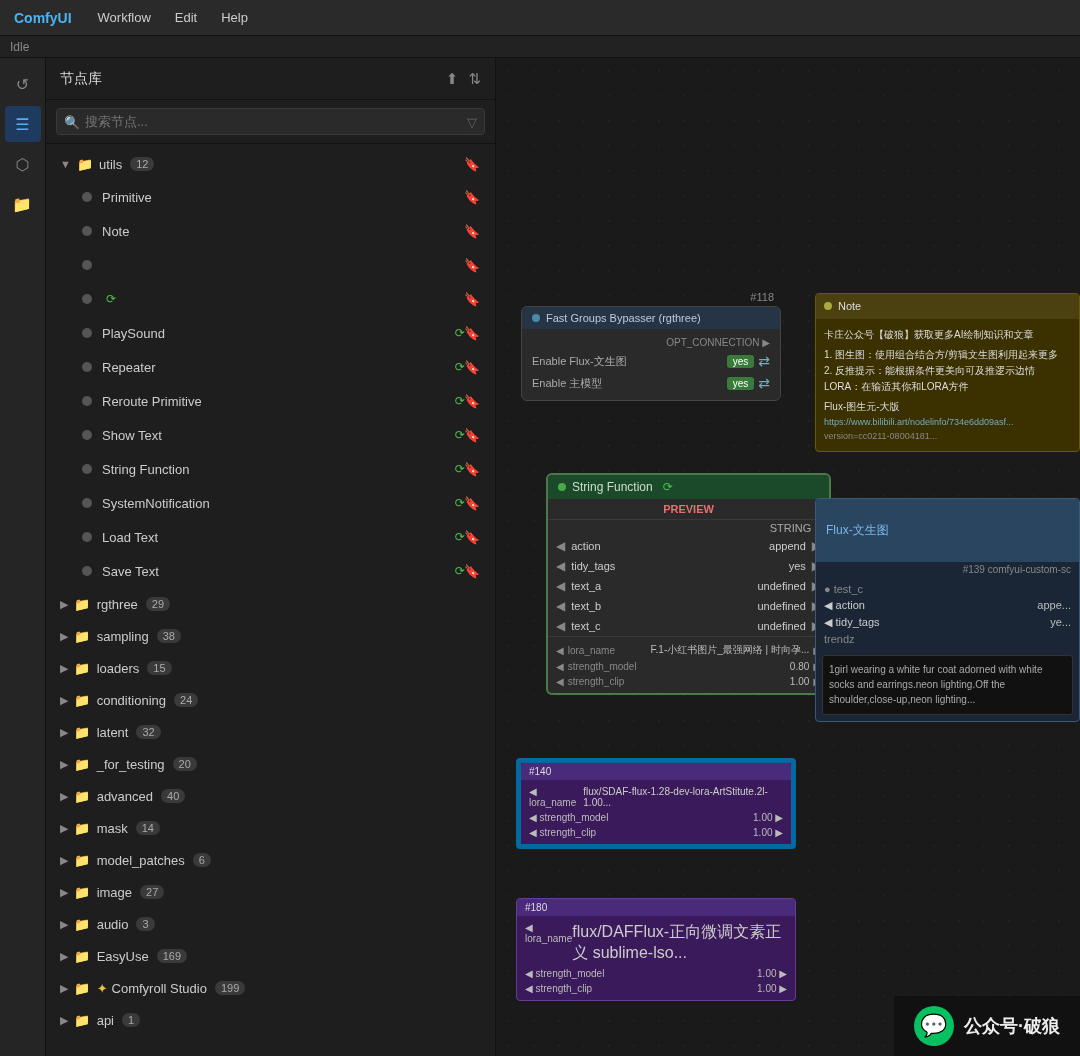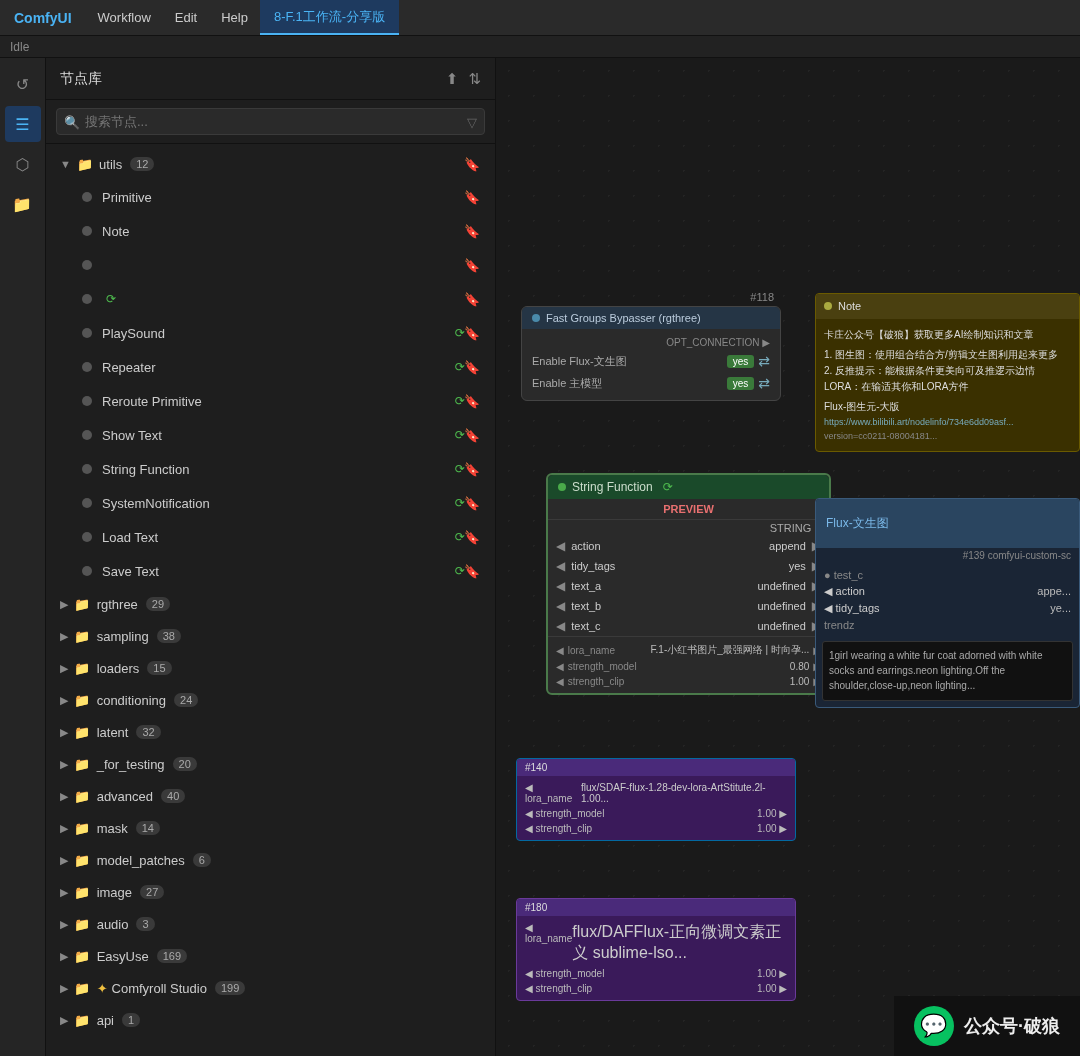--- a/index.html
+++ b/index.html
@@ -348,21 +348,20 @@
     }
   </style>
 </head>
 <body>
 
 <div id="topbar">
   <span class="brand">ComfyUI</span>
   <span class="menu-item">Workflow</span>
   <span class="menu-item">Edit</span>
   <span class="menu-item">Help</span>
-  <span class="tab-active">8-F.1工作流-分享版</span>
 </div>
 
 <div id="statusbar">
   <span>Idle</span>
 </div>
 
 <div id="main">
 
   <div id="icon-rail">
     <div class="rail-icon">↺</div>
@@ -648,21 +647,21 @@
         </div>
         <div style="display:flex;align-items:center;gap:4px;padding:2px 0;">
           <span>◀</span>
           <span>strength_clip</span>
           <span style="flex:1;text-align:right;color:#bbb;">1.00</span>
           <span>▶</span>
         </div>
       </div>
     </div>
 
-    <div style="position:absolute;left:20px;top:700px;width:280px;background:#3a1a5a;border:1px solid #0369a1;border-radius:4px;">
+    <div style="position:absolute;left:20px;top:700px;width:280px;background:#3a1a5a;border:5px solid #0369a1;border-radius:4px;">
       <div style="background:#4a2a7a;padding:3px 8px;border-radius:3px 3px 0 0;font-size:10px;color:#ddd;">
         <span>#140</span>
       </div>
       <div style="padding:4px 8px;font-size:10px;color:#bbb;">
         <div style="display:flex;justify-content:space-between;padding:2px 0;">
           <span>◀ lora_name</span>
           <span style="color:#ccc;font-size:10px;">flux/SDAF-flux-1.28-dev-lora-ArtStitute.2l-1.00...</span>
         </div>
         <div style="display:flex;justify-content:space-between;padding:2px 0;">
           <span>◀ strength_model</span>
@@ -705,21 +704,21 @@
         <div style="margin-top:4px;">1. 图生图：使用组合结合方/剪辑文生图利用起来更多</div>
         <div>2. 反推提示：能根据条件更美向可及推逻示边情</div>
         <div>   LORA：在输适其你和LORA方件</div>
         <div style="margin-top:4px;">Flux-图生元-大版</div>
         <div style="color:#7ab;font-size:9px;word-break:break-all;">https://www.bilibili.art/nodelinfo/734e6dd09asf...</div>
         <div style="color:#888;font-size:9px;word-break:break-all;">version=cc0211-08004181...</div>
       </div>
     </div>
 
     <div id="node-flux" style="position:absolute;right:0;top:440px;width:265px;background:#1a2535;border:1px solid #3a5a7a;border-radius:4px;">
-      <div style="background:#2a4560;padding:16px 10px;border-radius:3px 3px 0 0;font-size:12px;color:#7ab8e8;">
+      <div style="background:#2a4560;padding:23px 10px;border-radius:3px 3px 0 0;font-size:12px;color:#7ab8e8;">
         <span>Flux-文生图</span>
       </div>
       <div style="font-size:10px;color:#888;padding:2px 8px;text-align:right;">#139 comfyui-custom-sc</div>
       <div style="padding:4px 8px;font-size:11px;">
         <div style="color:#888;padding:2px 0;">● test_c</div>
         <div style="display:flex;justify-content:space-between;padding:2px 0;">
           <span>◀ action</span>
           <span style="color:#bbb;">appe...</span>
         </div>
         <div style="display:flex;justify-content:space-between;padding:2px 0;text-align:right;">

